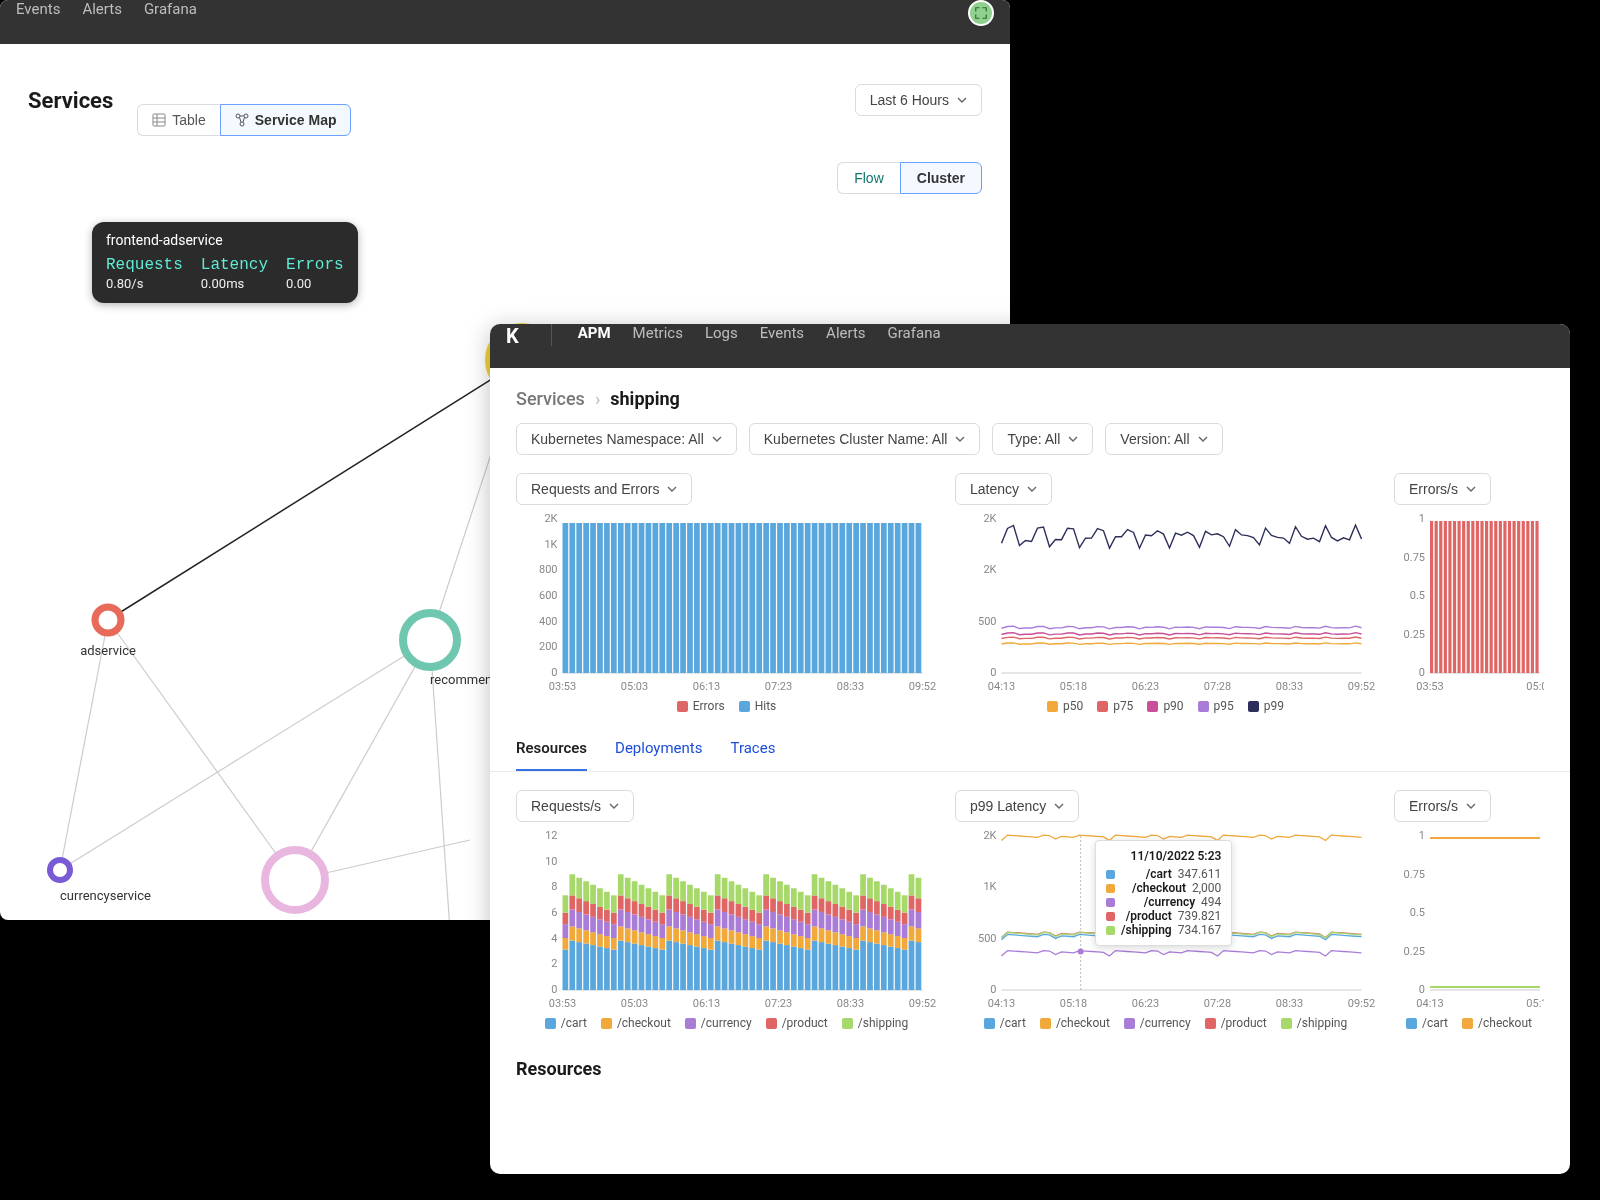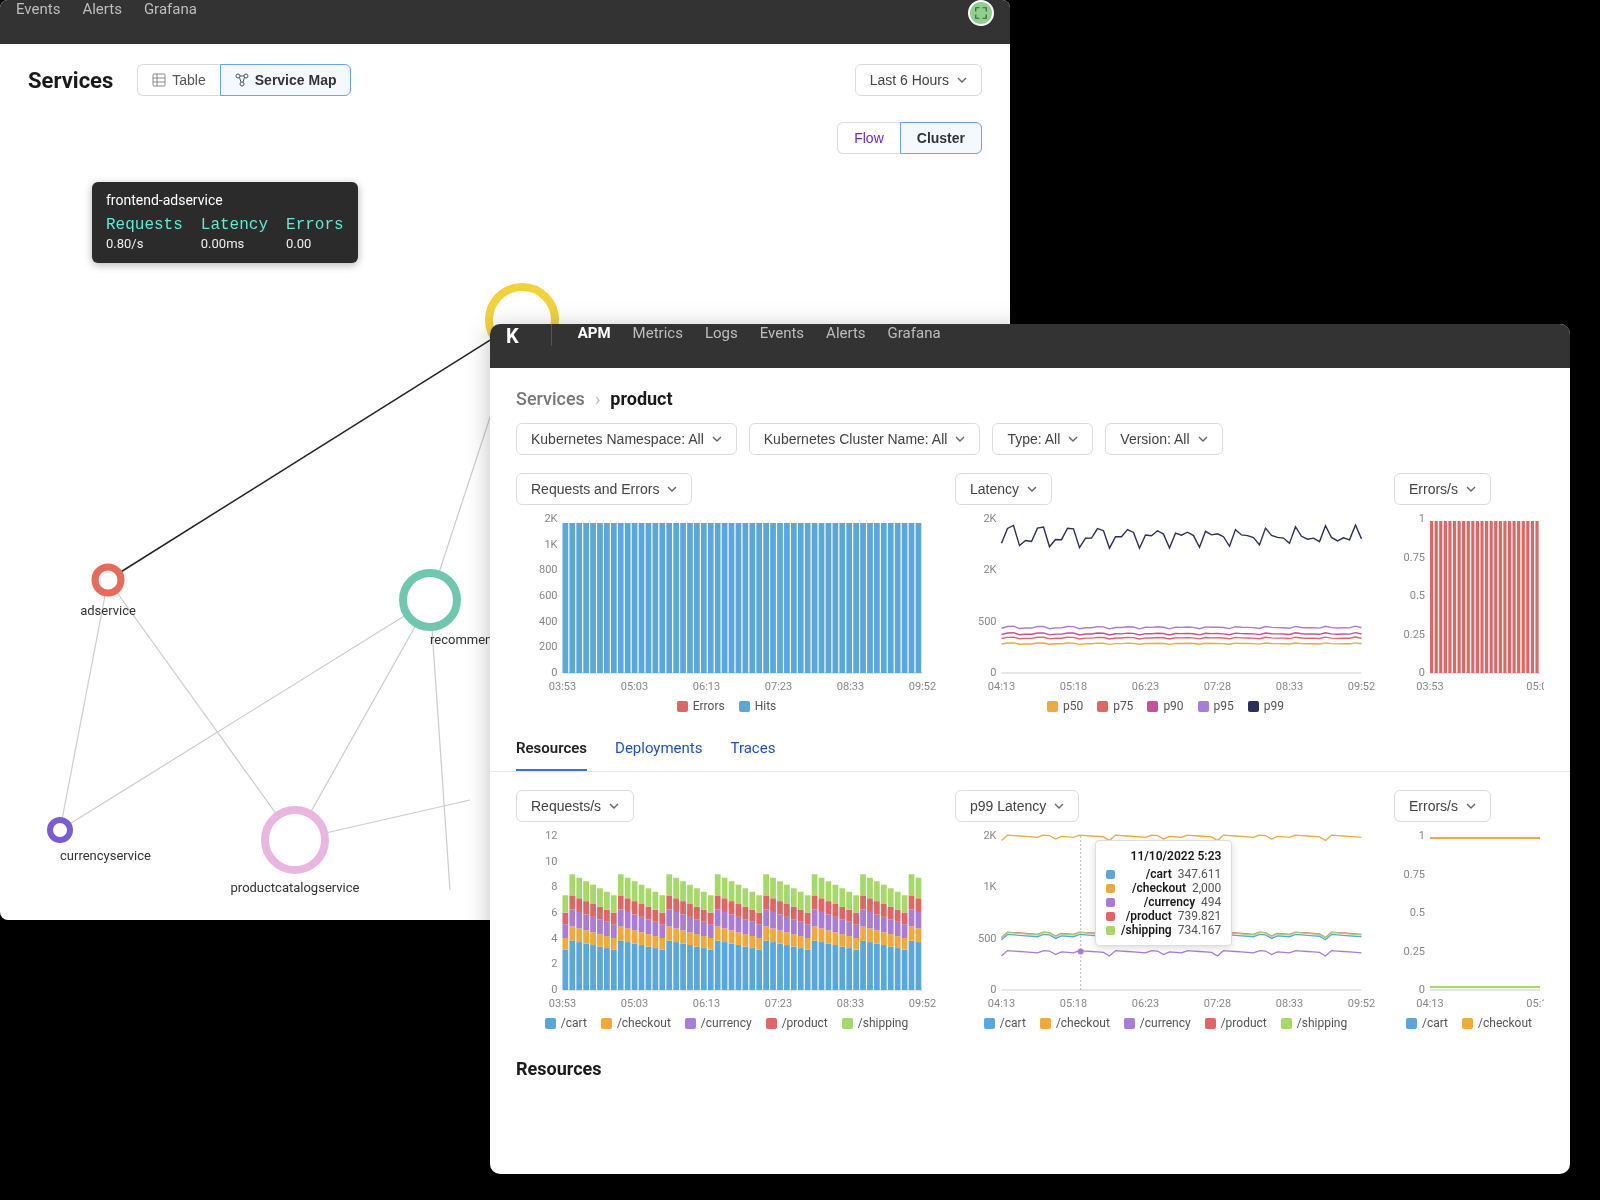--- a/index.html
+++ b/index.html
@@ -11,38 +11,38 @@
   .topbar .logo { color: #fff; font-weight: 700; font-size: 20px; margin-right: 6px; }
   .topbar .sep { width: 1px; height: 22px; background: #555; margin: 0 4px; }
   .topbar .spacer { flex: 1; }
   .avatar { width: 26px; height: 26px; border-radius: 50%; background: #8fd08f; border: 2px solid #fff; display: flex; align-items: center; justify-content: center; }
   .avatar svg { width: 12px; height: 12px; }
 
   
   #win1 { left: 0; top: 0; width: 1010px; height: 920px; }
   .header-row { display: flex; align-items: center; padding: 20px 28px 14px; }
   .page-title { font-size: 22px; font-weight: 700; margin-right: 24px; }
-  .seg { display: inline-flex; border-radius: 6px; }
+  .seg { display: inline-flex; border-radius: 6px; margin-top: 40px; }
   .seg button { background: #fff; border: 1px solid #d9dbe0; font-size: 14px; padding: 7px 14px; display: inline-flex; align-items: center; gap: 6px; cursor: pointer; color: #555; }
   .seg button:first-child { border-radius: 6px 0 0 6px; border-right: none; }
   .seg button:last-child { border-radius: 0 6px 6px 0; }
   .seg button.active { border-color: #6aa0ff; color: #333; background: #f4f8ff; font-weight: 600; position: relative; z-index: 1; }
   .btn { background: #fff; border: 1px solid #d9dbe0; border-radius: 6px; font-size: 14px; padding: 7px 14px; display: inline-flex; align-items: center; gap: 8px; cursor: pointer; color: #444; }
   .flex-spacer { flex: 1; }
   .chev { width: 10px; height: 10px; }
   .graph-area { position: relative; width: 100%; height: 820px; }
   .graph-area svg { position: absolute; inset: 0; }
   .node-label { font-size: 13px; fill: #333; }
-  .tooltip { position: absolute; background: #2b2b2b; color: #ddd; border-radius: 6px; padding: 10px 14px 12px; font-size: 13px; box-shadow: 0 2px 8px rgba(0,0,0,.3); }
+  .tooltip { position: absolute; background: #2b2b2b; color: #ddd; border-radius: 12px; padding: 10px 14px 12px; font-size: 13px; box-shadow: 0 2px 8px rgba(0,0,0,.3); }
   .tooltip .tt-title { color: #fff; font-size: 14px; margin-bottom: 8px; }
   .tooltip .row { display: flex; gap: 18px; }
   .tooltip .lbl { color: #5eead4; font-size: 16px; font-family: Liberation Mono, monospace; }
   .tooltip .val { color: #eee; font-size: 13px; margin-top: 2px; }
   .view-toggle { position: absolute; right: 28px; top: 12px; display: flex; }
-  .view-toggle button { background: #fff; border: 1px solid #d9dbe0; font-size: 14px; padding: 7px 16px; color: #6d28d9; cursor: pointer; }
+  .view-toggle button { background: #fff; border: 1px solid #d9dbe0; font-size: 14px; padding: 7px 16px; color: #0f766e; cursor: pointer; }
   .view-toggle button:first-child { border-radius: 6px 0 0 6px; border-right: none; }
   .view-toggle button:last-child { border-radius: 0 6px 6px 0; }
   .view-toggle button.active { border-color: #6aa0ff; color: #333; background: #f4f8ff; font-weight: 600; }
 
   
   #win2 { left: 490px; top: 324px; width: 1080px; height: 850px; border-radius: 10px; }
   .crumbs { display: flex; align-items: center; gap: 10px; padding: 20px 26px 8px; font-size: 18px; }
   .crumbs .crumb-root { color: #777; font-weight: 500; }
   .crumbs .crumb-sep { color: #bbb; }
   .crumbs .crumb-leaf { font-weight: 700; }
@@ -173,21 +173,21 @@
     <span class="tab">Metrics</span>
     <span class="tab">Logs</span>
     <span class="tab">Events</span>
     <span class="tab">Alerts</span>
     <span class="tab">Grafana</span>
   </div>
 
   <div class="crumbs">
     <span class="crumb-root">Services</span>
     <span class="crumb-sep">›</span>
-    <span class="crumb-leaf">product</span>
+    <span class="crumb-leaf">shipping</span>
   </div>
 
   <div class="filter-row">
     <button class="btn">
         <span>Kubernetes Namespace: All</span>
         <svg class="chev" viewBox="0 0 10 10">
           <path d="M1 3l4 4 4-4" stroke="#666" fill="none" stroke-width="1.4"></path>
         </svg>
       </button>
     <button class="btn">

